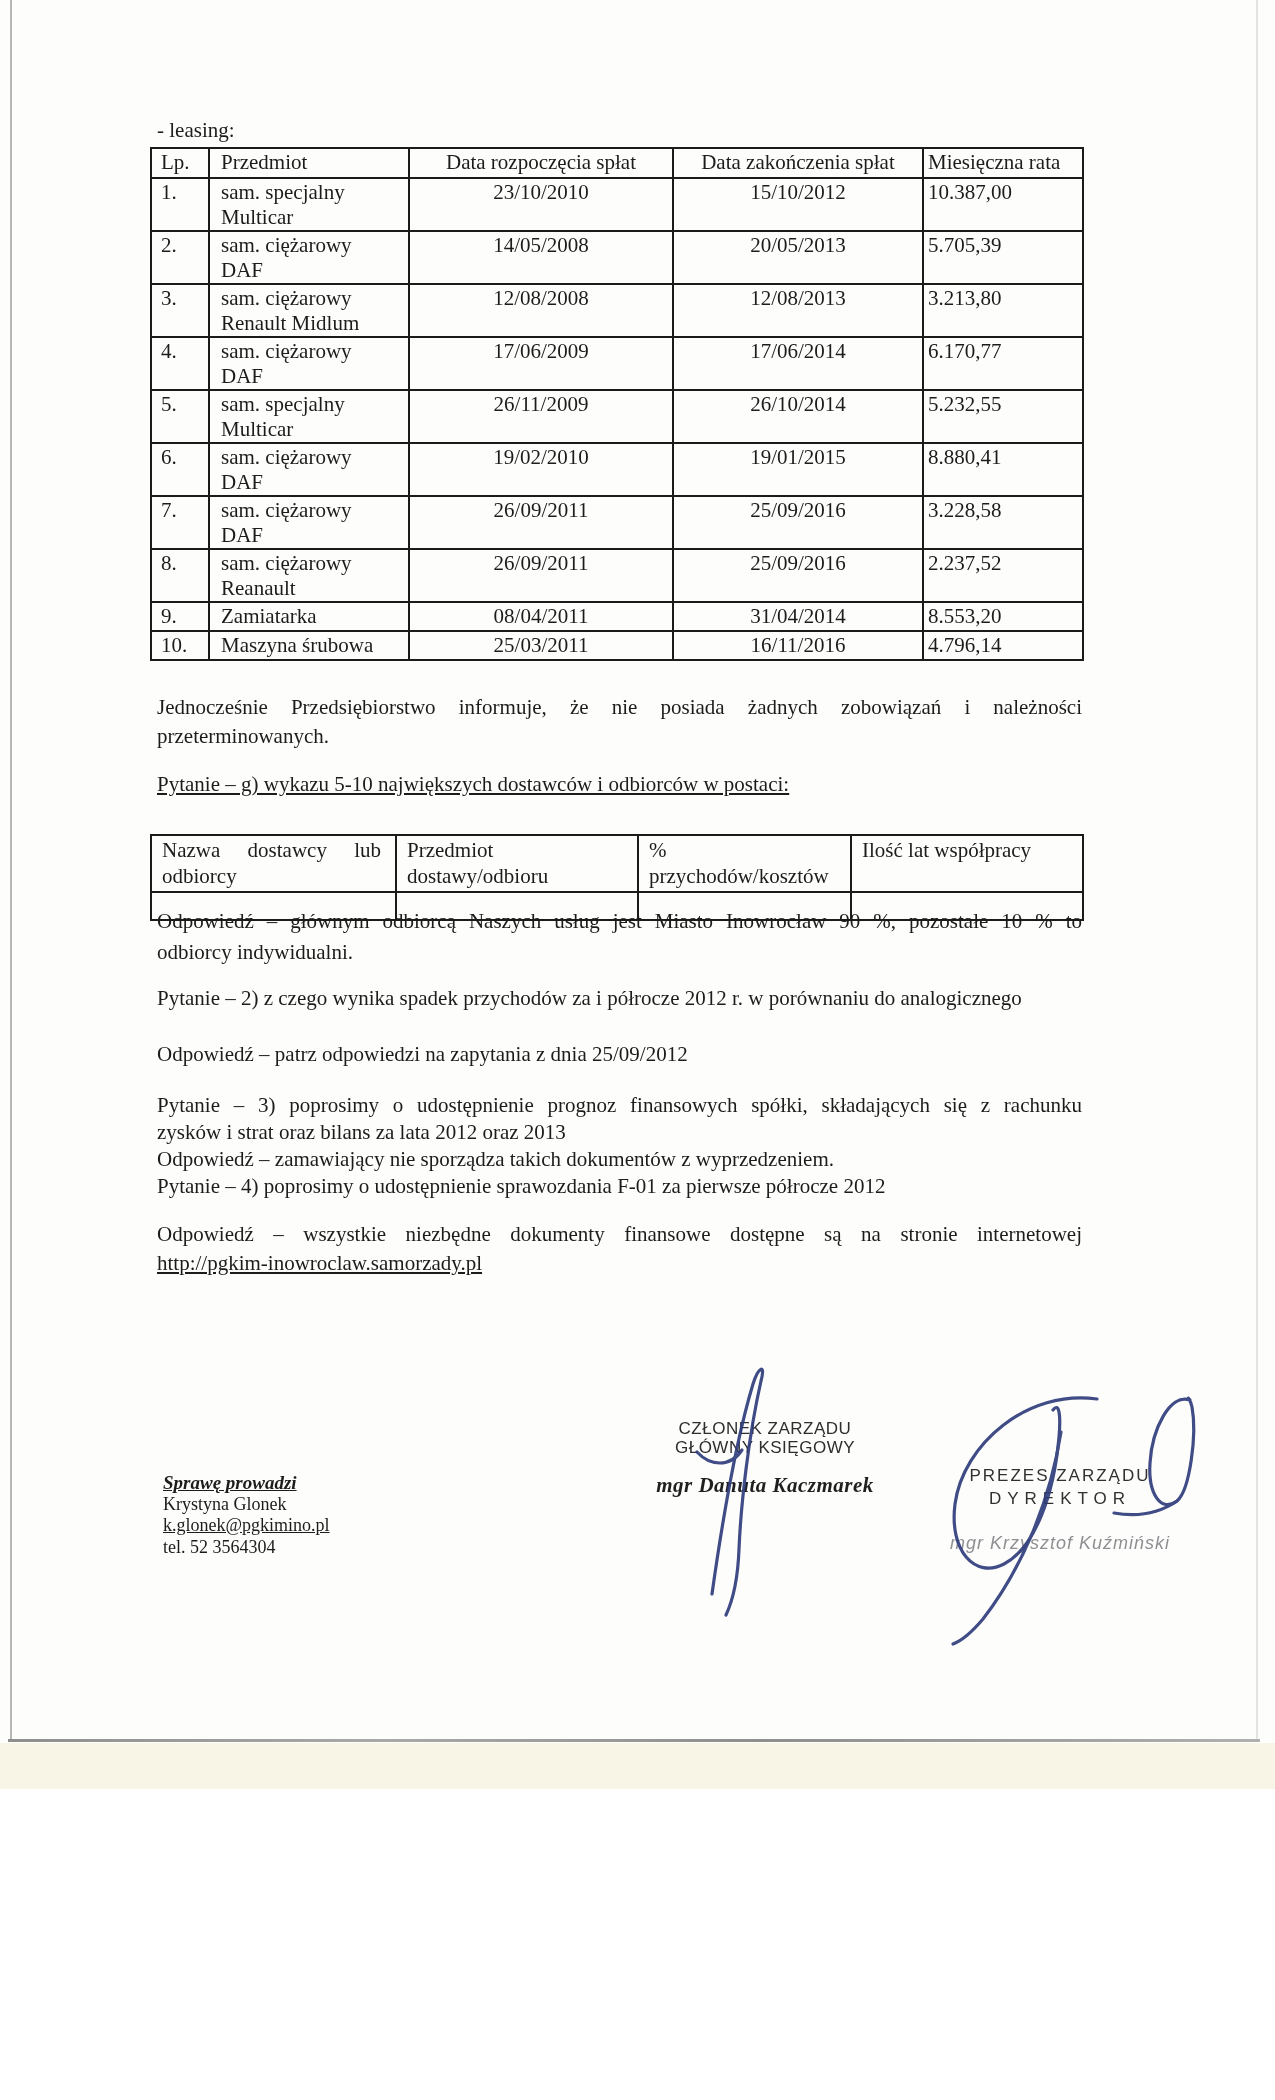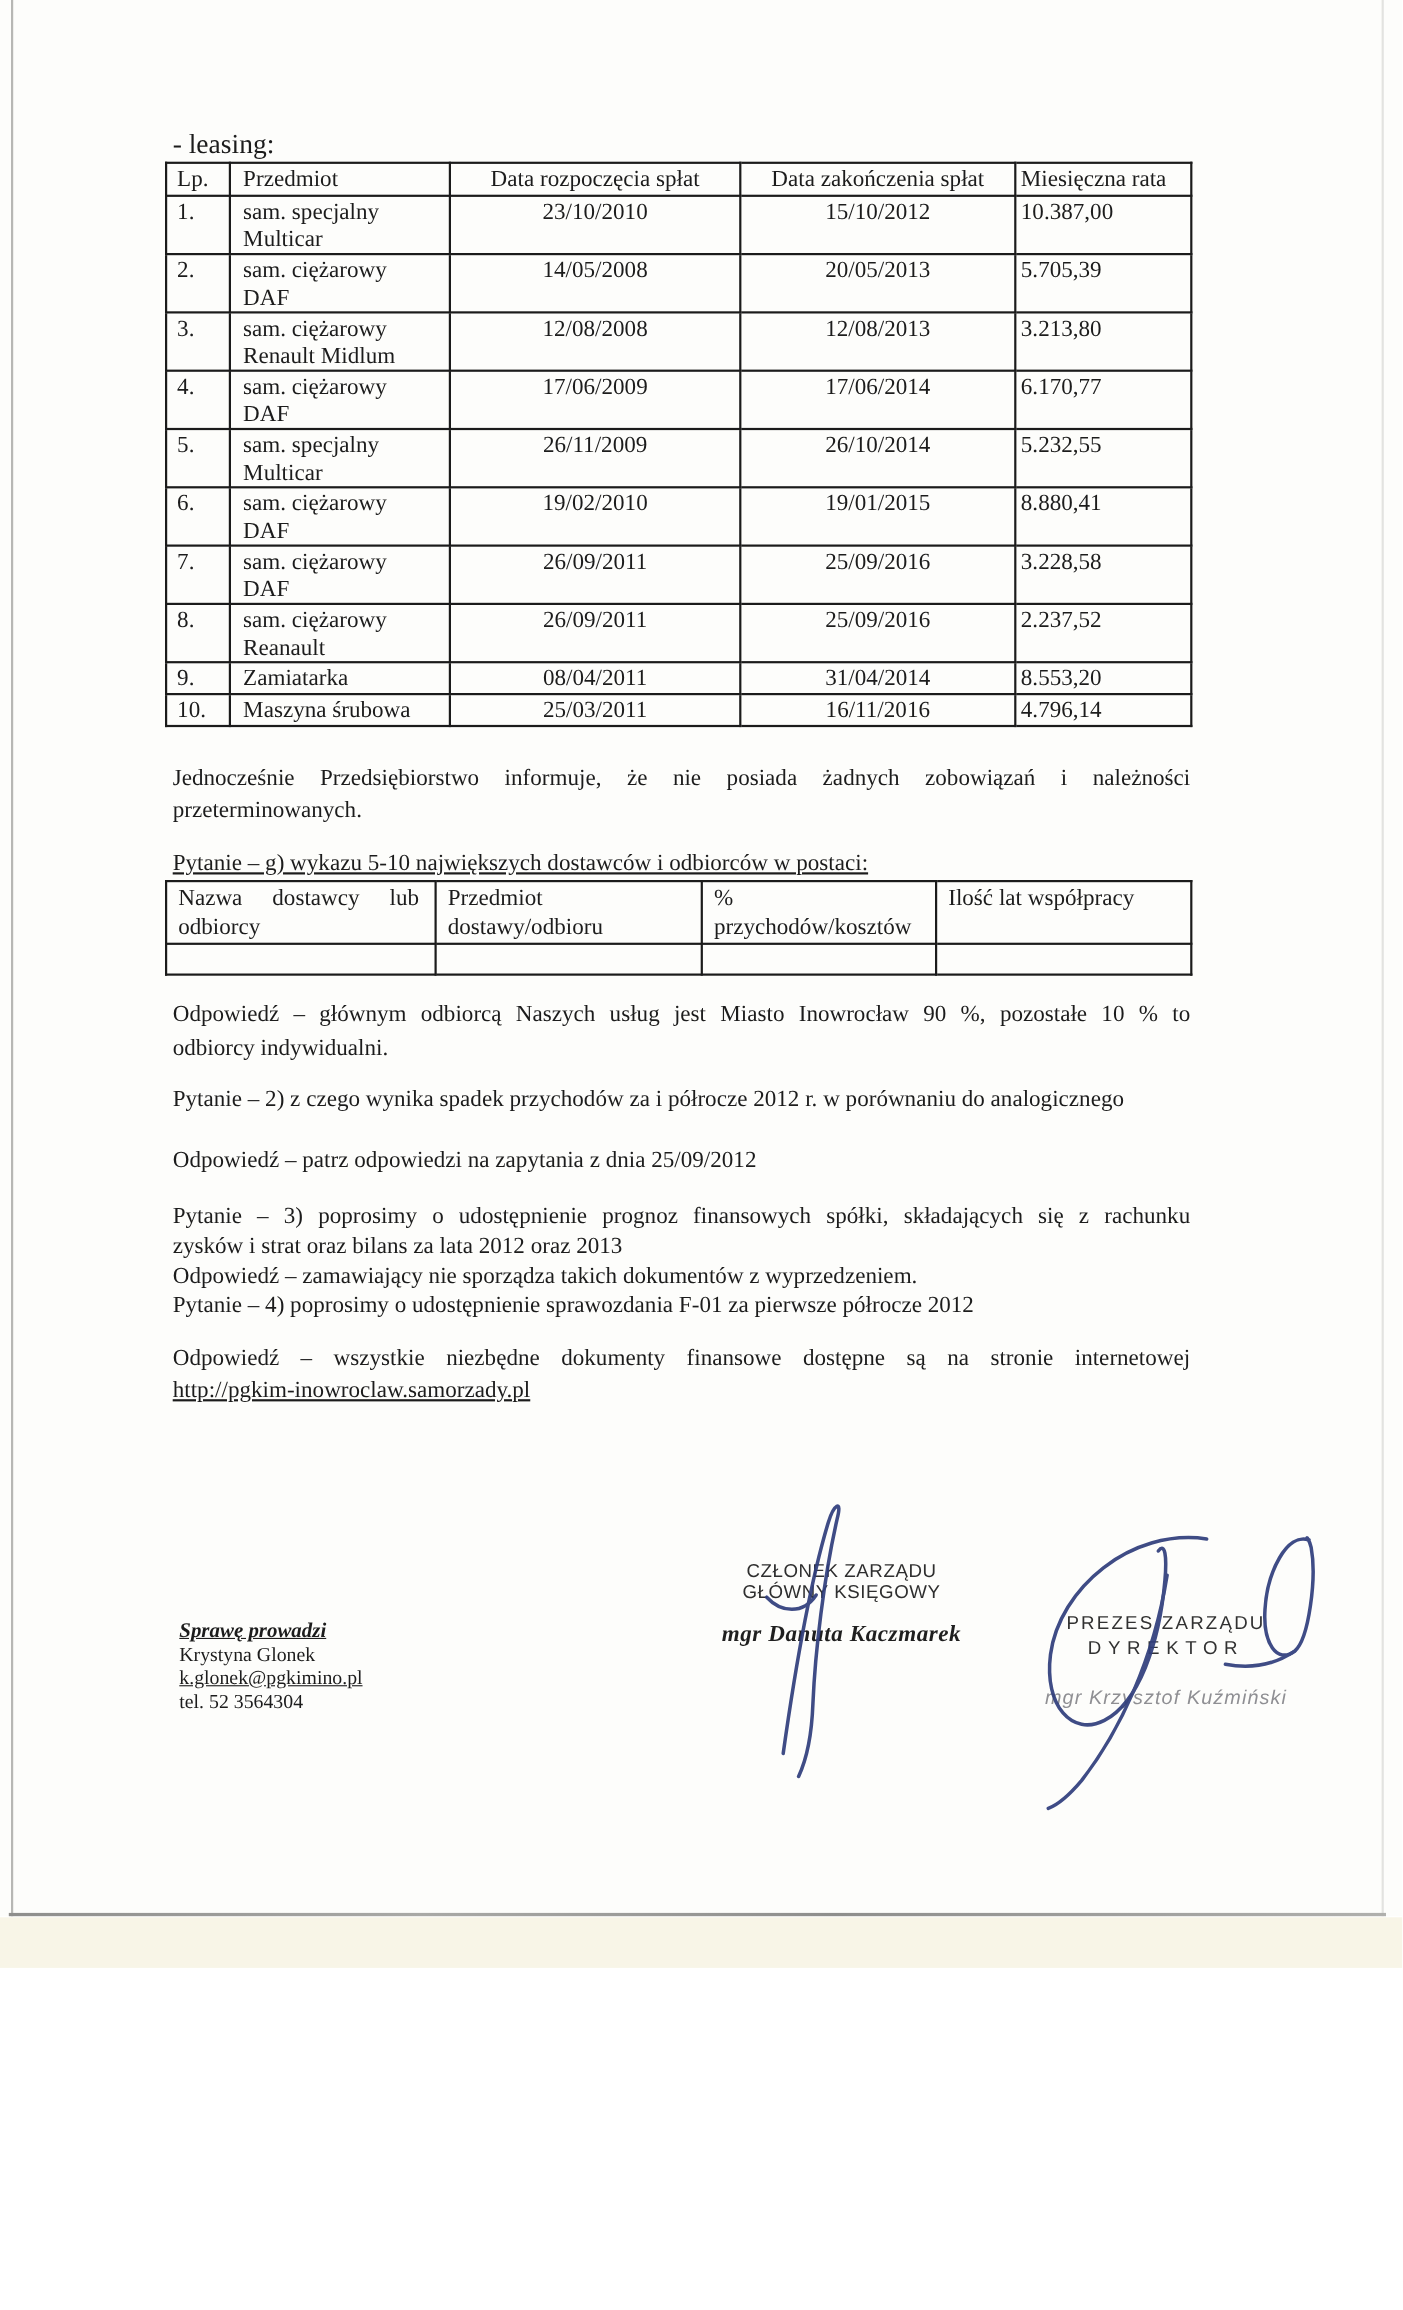--- a/index.html
+++ b/index.html
@@ -69,21 +69,21 @@
 </head>
 <body>
 
 <div class="canvas">
   <div class="page"></div>
   <div class="edge-left"></div>
   <div class="edge-right"></div>
   <div class="edge-bottom"></div>
   <div class="scan-strip"></div>
 
-  <div class="abs" style="left:157px; top:118px; font-size:25px;">- leasing:</div>
+  <div class="abs" style="left:157px; top:118px; font-size:21px;">- leasing:</div>
 
   <div class="abs" style="left:150px; top:147px;">
     <table class="doc">
       <colgroup>
         <col style="width:58px">
           <col style="width:200px">
           <col style="width:264px">
           <col style="width:250px">
           <col style="width:160px">
       </colgroup>
@@ -193,21 +193,21 @@
       </table>
   </div>
 
   <div class="abs body-text" style="left:157px; top:693px; width:925px;">
     <div class="just">Jednocześnie Przedsiębiorstwo informuje, że nie posiada żadnych zobowiązań i należności</div>
     <div>przeterminowanych.</div>
   </div>
 
   <div class="abs body-text u" style="left:157px; top:770px;text-decoration:underline;">Pytanie – g) wykazu 5-10 największych dostawców i odbiorców w postaci:</div>
 
-  <div class="abs" style="left:150px; top:800px;">
+  <div class="abs" style="left:150px; top:834px;">
     <table class="doc sup">
       <colgroup>
         <col style="width:245px">
           <col style="width:242px">
           <col style="width:213px">
           <col style="width:232px">
       </colgroup>
       <tbody>
           <tr class="sup-head">
         <td class="sup-c1">

